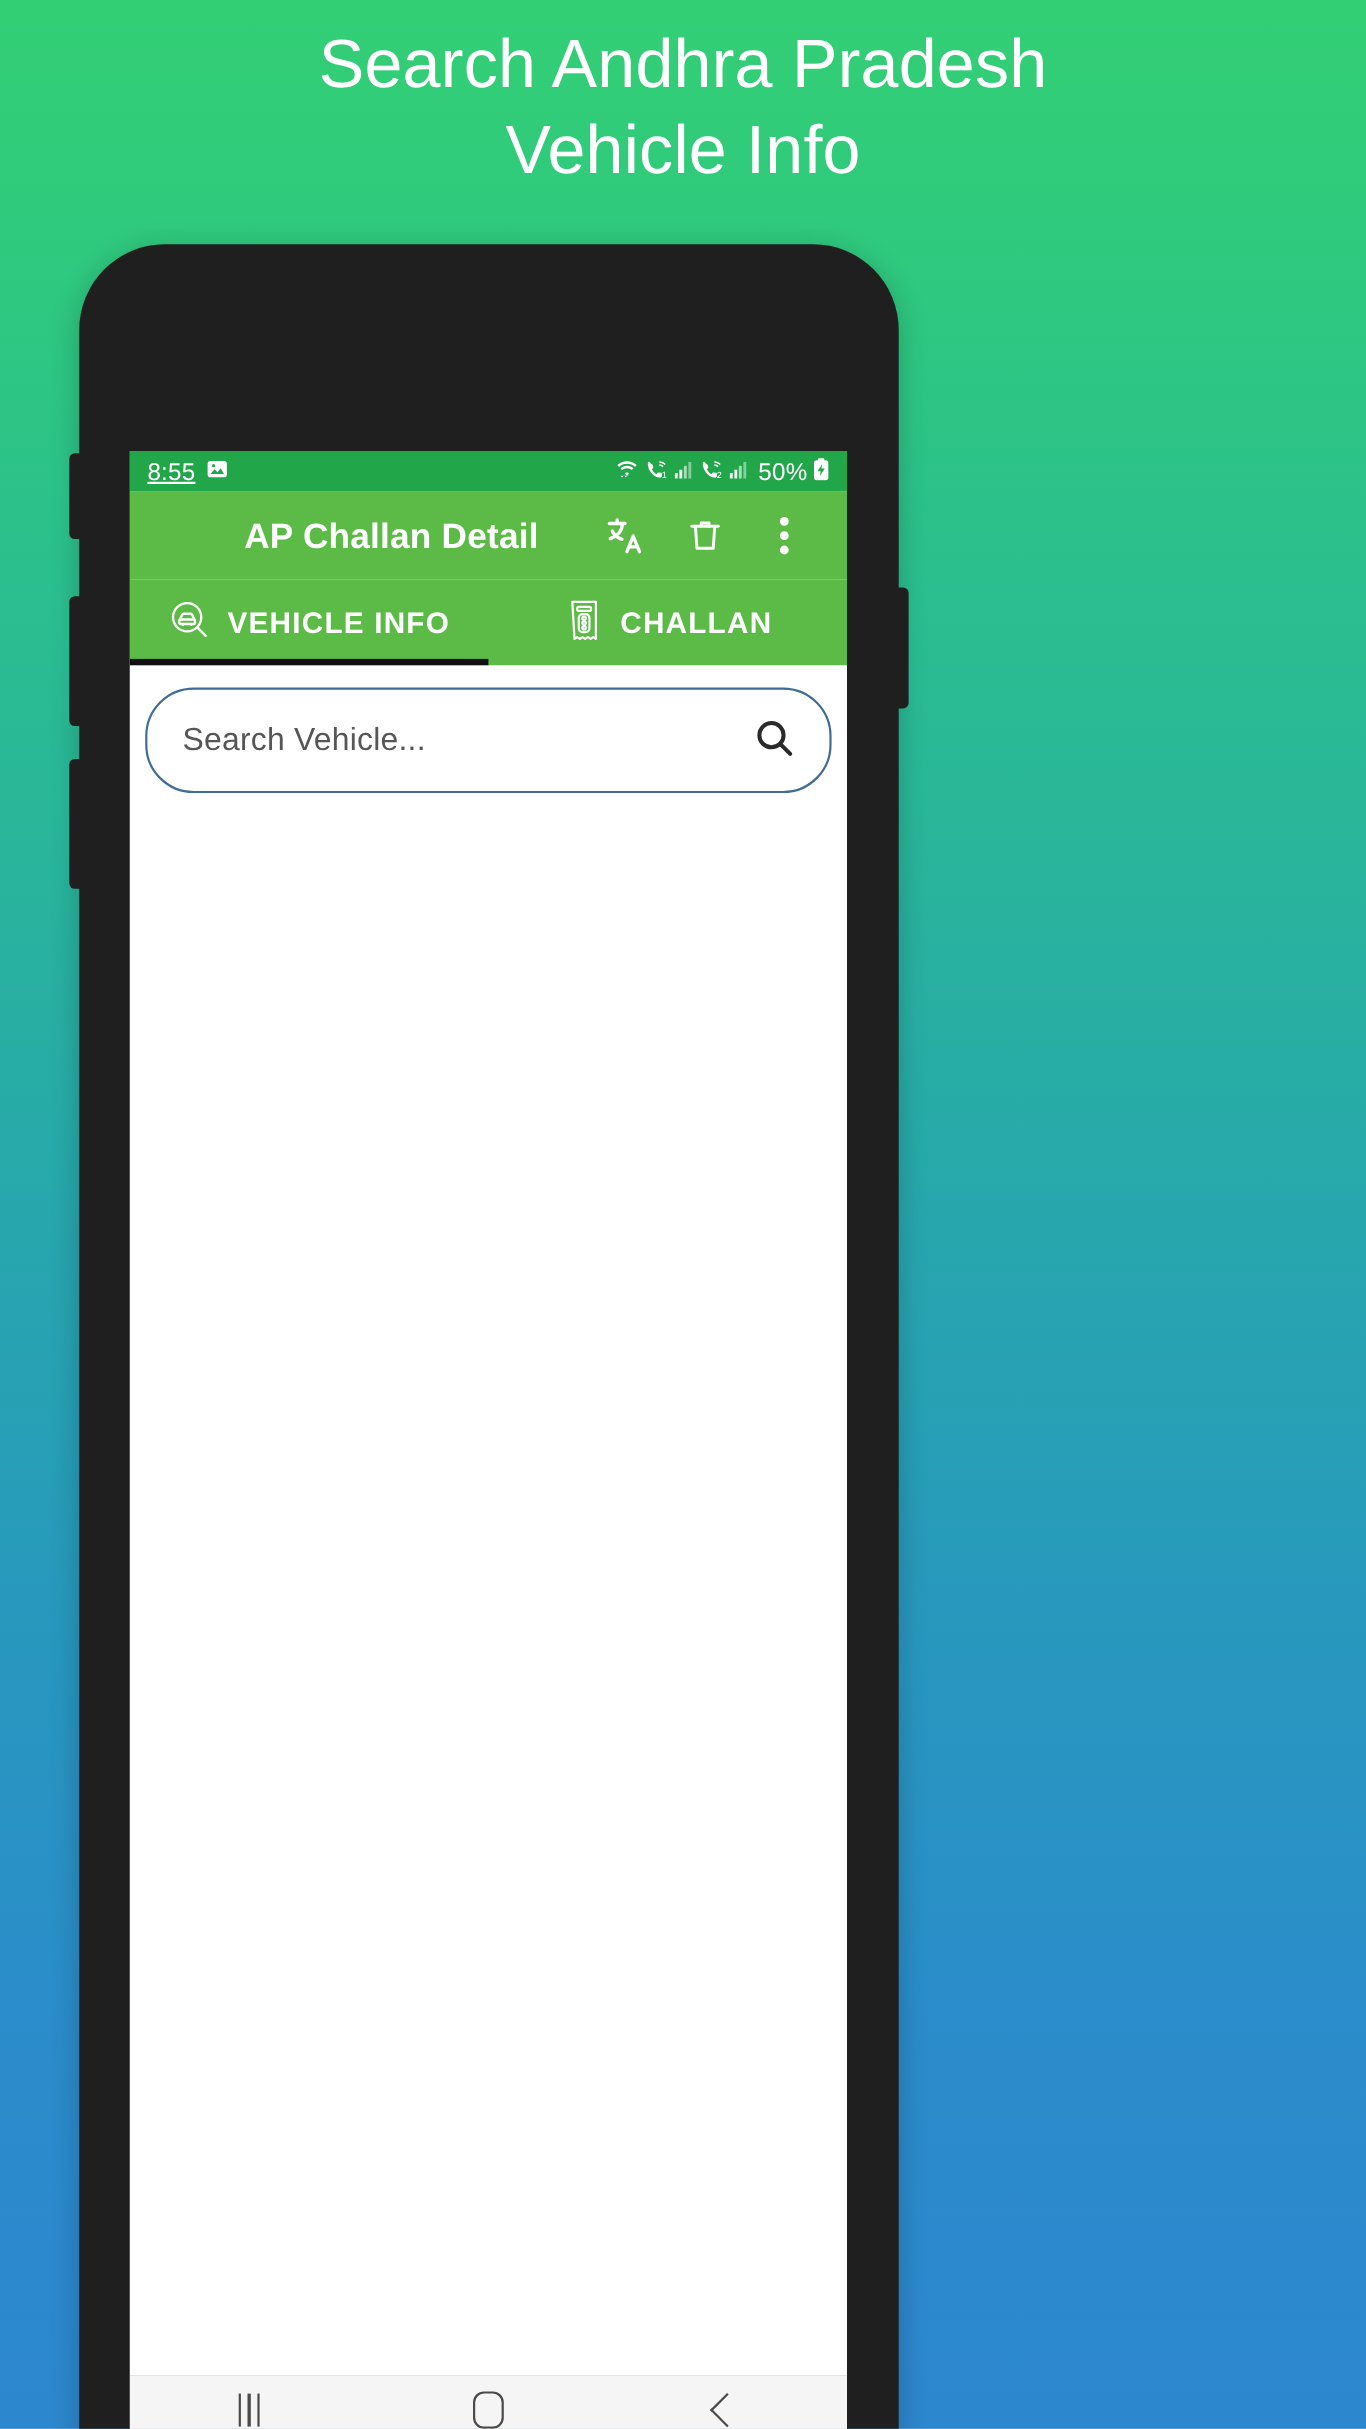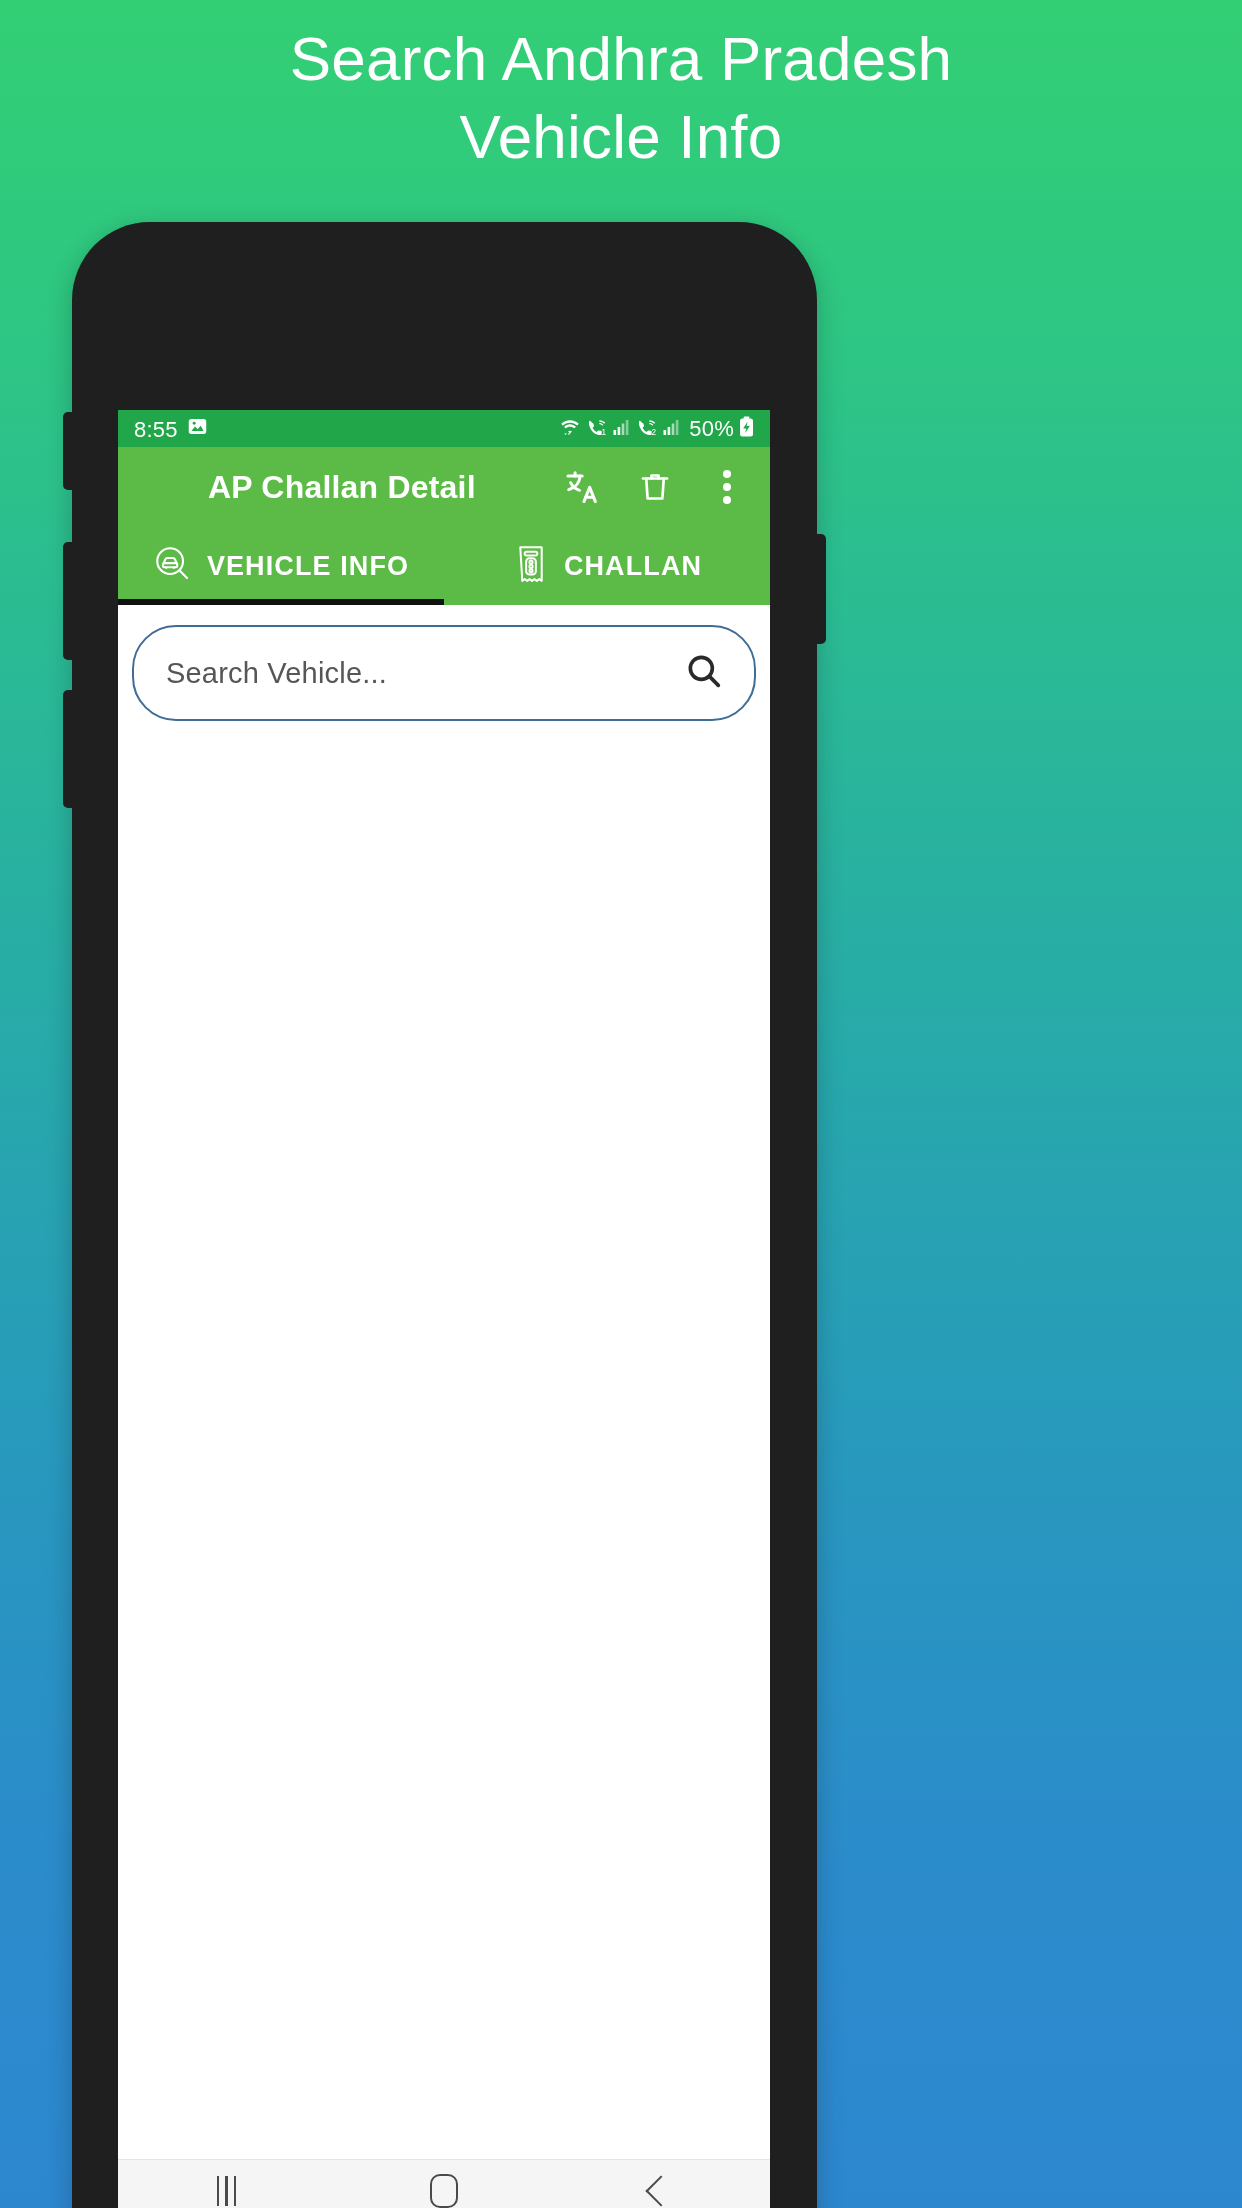--- a/index.html
+++ b/index.html
@@ -41,30 +41,30 @@
     background:#ffffff;overflow:hidden;
     display:flex;flex-direction:column;
   }
 
   
   .statusbar{
     height:37px;background:#21a74a;flex:0 0 auto;
     display:flex;align-items:center;justify-content:space-between;
     padding:0 16px;color:#ffffff;
   }
-  .sb-left{display:flex;align-items:flex-end;gap:9px;}
+  .sb-left{display:flex;align-items:center;gap:9px;text-decoration:underline;}
   .sb-time{font-size:22px;line-height:1;letter-spacing:0.2px;}
   .sb-right{display:flex;align-items:center;gap:5px;}
   .sb-batt{font-size:22px;line-height:1;margin-left:3px;letter-spacing:0.2px;}
   .ico{display:inline-block;}
 
   
   .appbar{
     height:80px;background:#5cbb46;flex:0 0 auto;
-    display:flex;align-items:center;padding:0 12px;
+    display:flex;align-items:center;padding:0 26px;
   }
   .appbar-title{
     color:#ffffff;font-size:32px;font-weight:700;letter-spacing:0.2px;
     flex:1 1 auto;padding-left:78px;
   }
   .appbar-actions{display:flex;align-items:center;gap:30px;padding-right:10px;}
   .act{width:42px;height:42px;display:flex;align-items:center;justify-content:center;cursor:pointer;}
   .dots{display:flex;flex-direction:column;gap:5px;align-items:center;}
   .dots i{width:8px;height:8px;border-radius:50%;background:#fff;display:block;}
 

